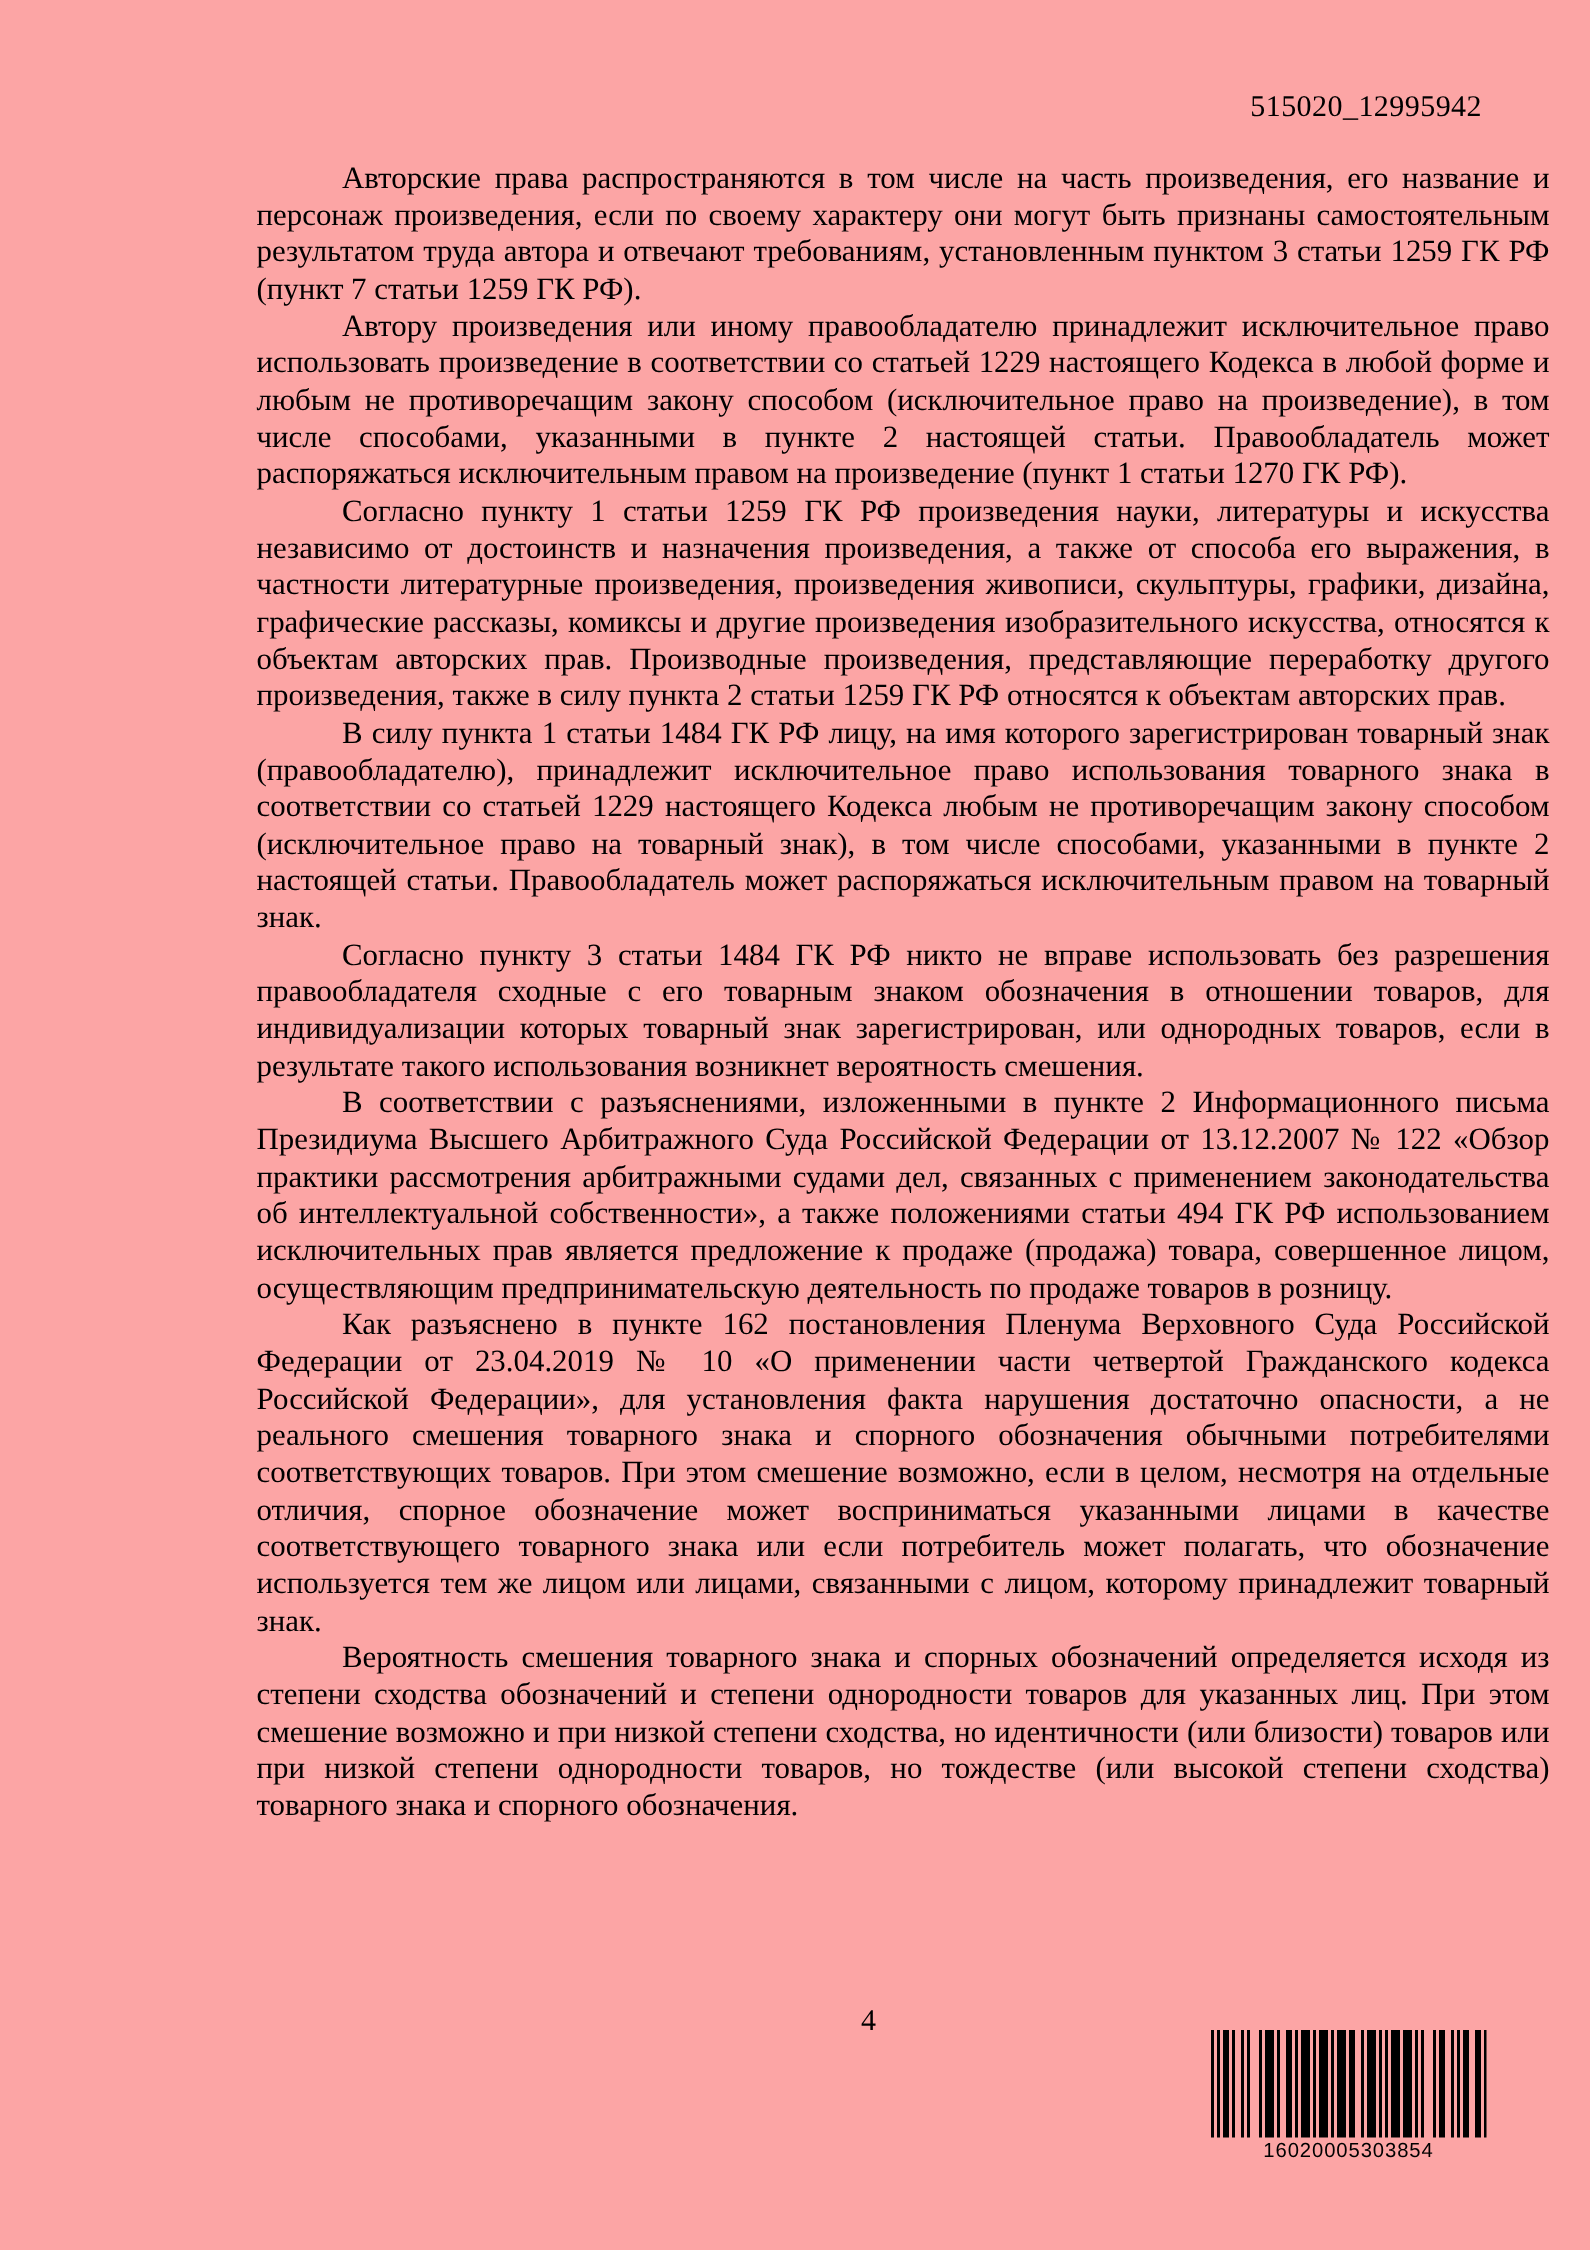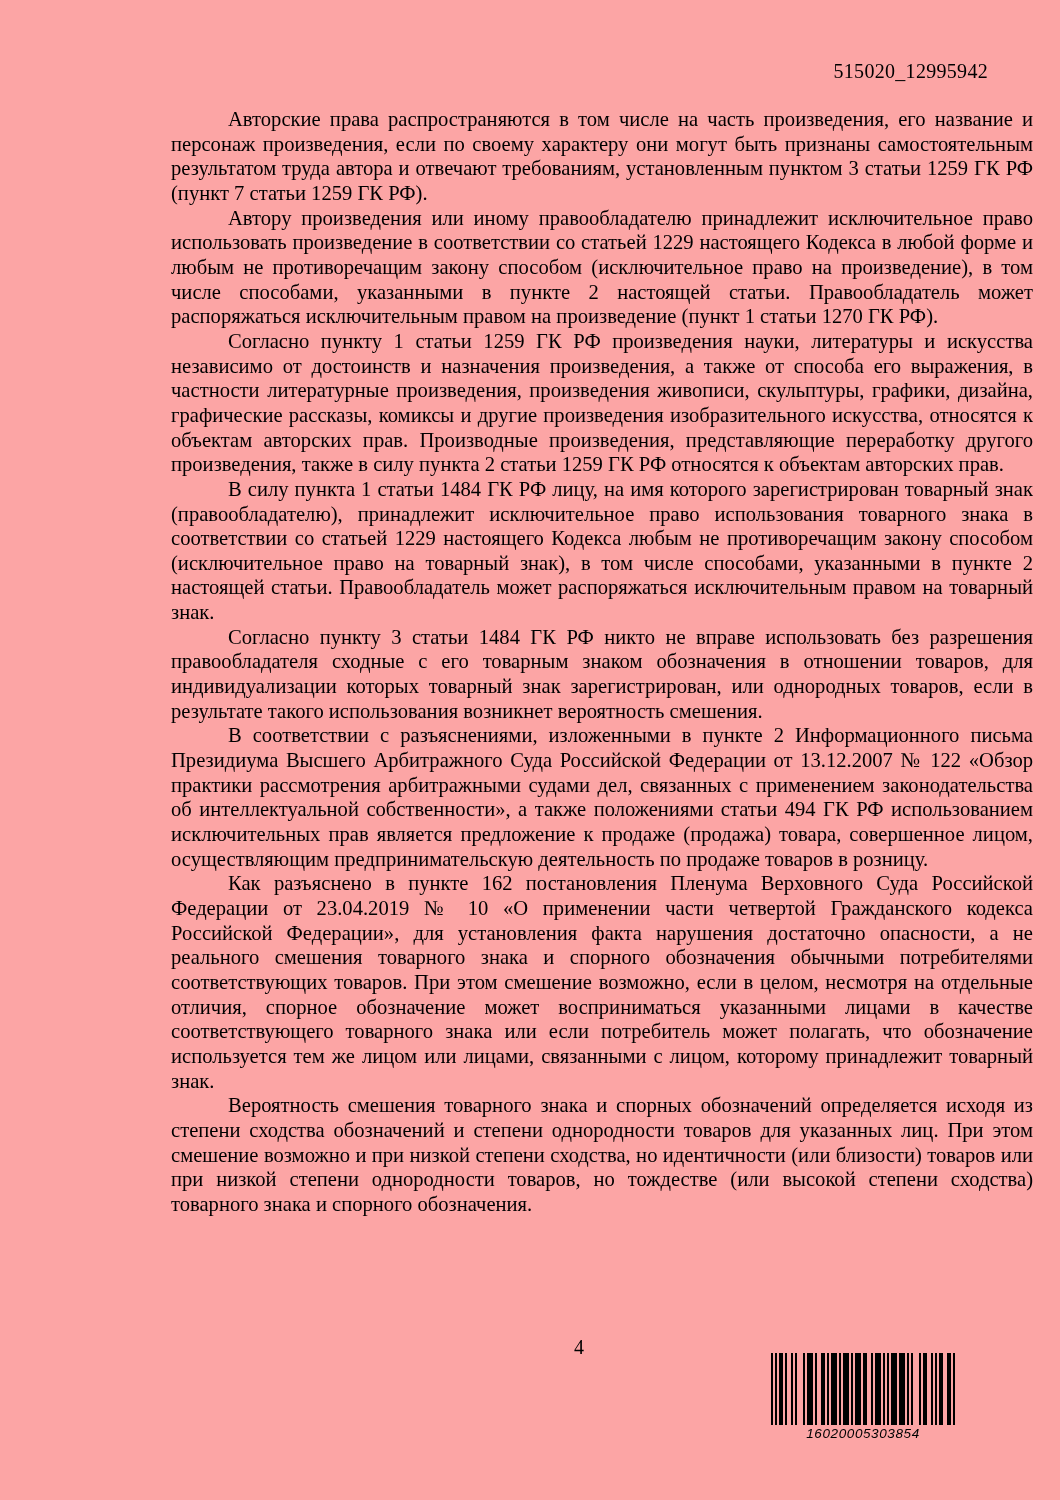--- a/index.html
+++ b/index.html
@@ -46,24 +46,23 @@
     position: absolute;
     top: 1336px;
     left: 148px;
     width: 862px;
     text-align: center;
     font-size: 20px;
   }
   .barcode-wrap {
     position: absolute;
     top: 1353px;
-    left: 764px;
+    left: 800px;
     width: 198px;
     text-align: center;
-    font-style: italic;
   }
   .barcode-svg {
     display: block;
     margin: 0 auto;
     shape-rendering: crispEdges;
   }
   .barcode-svg rect { fill: #000000; }
   .barcode-number {
     margin-top: 1px;
     font-family: "Liberation Sans", "DejaVu Sans", sans-serif;

